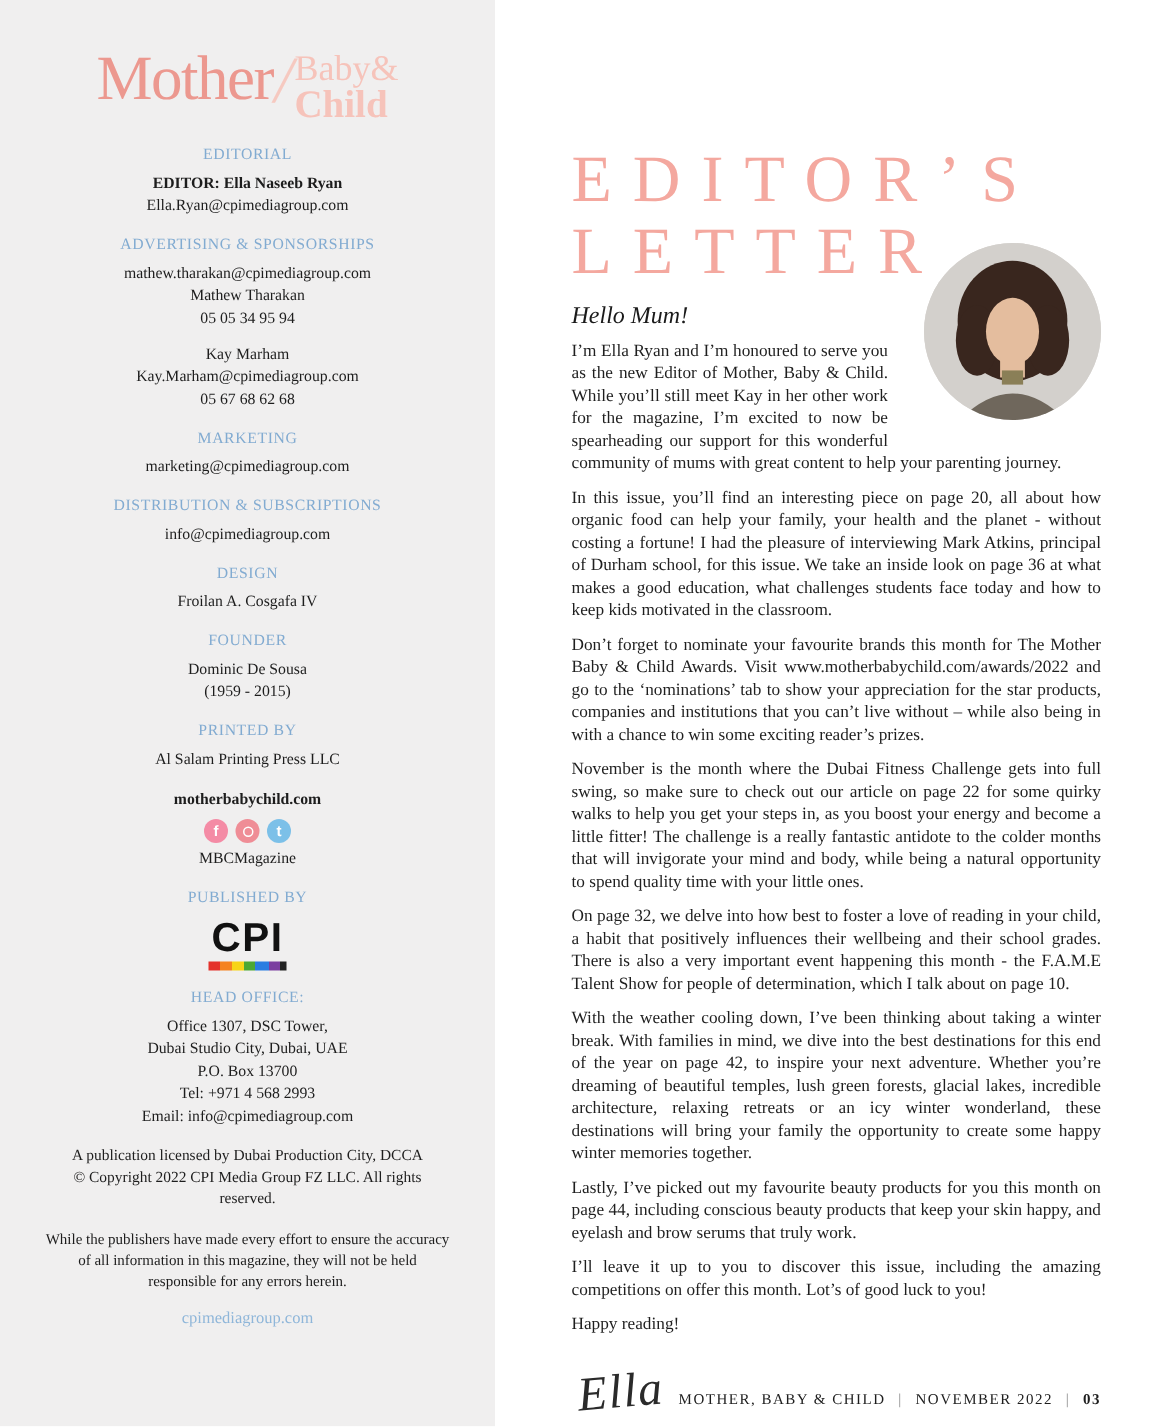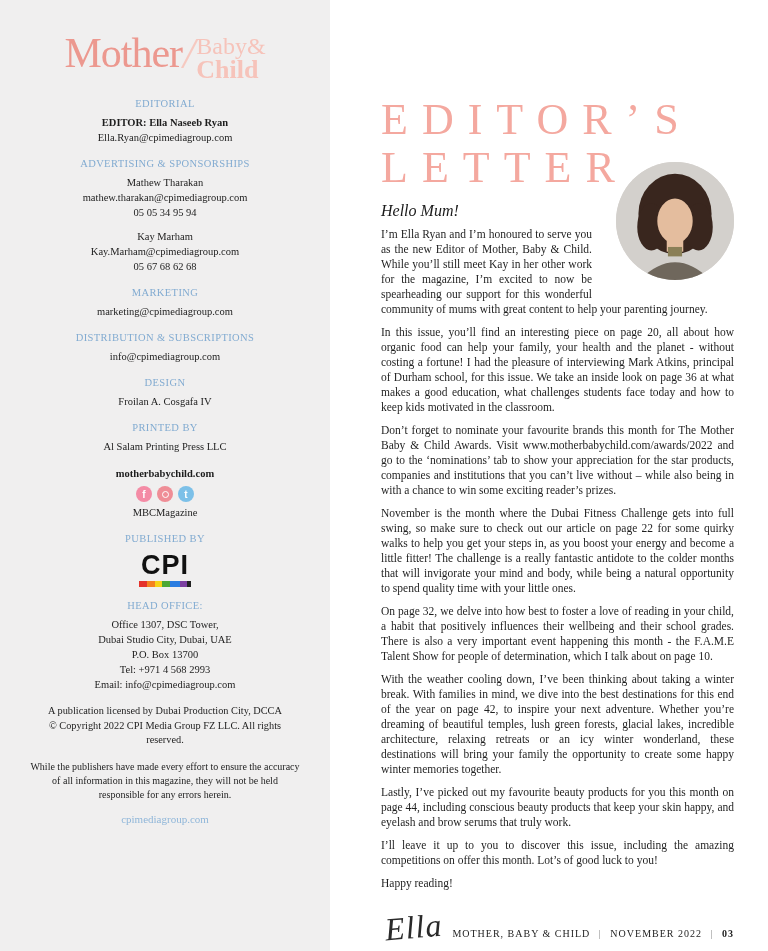--- a/index.html
+++ b/index.html
@@ -69,22 +69,22 @@
     </div>
 
     <section class="sb-sec">
       <h4 class="sb-head">EDITORIAL</h4>
       <div class="sb-line strong">EDITOR: Ella Naseeb Ryan</div>
       <div class="sb-line">Ella.Ryan@cpimediagroup.com</div>
     </section>
 
     <section class="sb-sec">
       <h4 class="sb-head">ADVERTISING &amp; SPONSORSHIPS</h4>
+      <div class="sb-line">mathew.tharakan@cpimediagroup.com</div>
       <div class="sb-line">Mathew Tharakan</div>
-      <div class="sb-line">mathew.tharakan@cpimediagroup.com</div>
       <div class="sb-line">05 05 34 95 94</div>
       <div class="sb-line sb-gap">Kay Marham</div>
       <div class="sb-line">Kay.Marham@cpimediagroup.com</div>
       <div class="sb-line">05 67 68 62 68</div>
     </section>
 
     <section class="sb-sec">
       <h4 class="sb-head">MARKETING</h4>
       <div class="sb-line">marketing@cpimediagroup.com</div>
     </section>
@@ -92,20 +92,25 @@
     <section class="sb-sec">
       <h4 class="sb-head">DISTRIBUTION &amp; SUBSCRIPTIONS</h4>
       <div class="sb-line">info@cpimediagroup.com</div>
     </section>
 
     <section class="sb-sec">
       <h4 class="sb-head">DESIGN</h4>
       <div class="sb-line">Froilan A. Cosgafa IV</div>
     </section>
 
+    <section class="sb-sec">
+      <h4 class="sb-head">FOUNDER</h4>
+      <div class="sb-line">Dominic De Sousa</div>
+      <div class="sb-line">(1959 - 2015)</div>
+    </section>
 
     <section class="sb-sec">
       <h4 class="sb-head">PRINTED BY</h4>
       <div class="sb-line">Al Salam Printing Press LLC</div>
     </section>
 
     <section class="sb-sec">
       <div class="sb-line strong web-link">motherbabychild.com</div>
       <div class="social-row">
         <span class="sicon fb">f</span>

